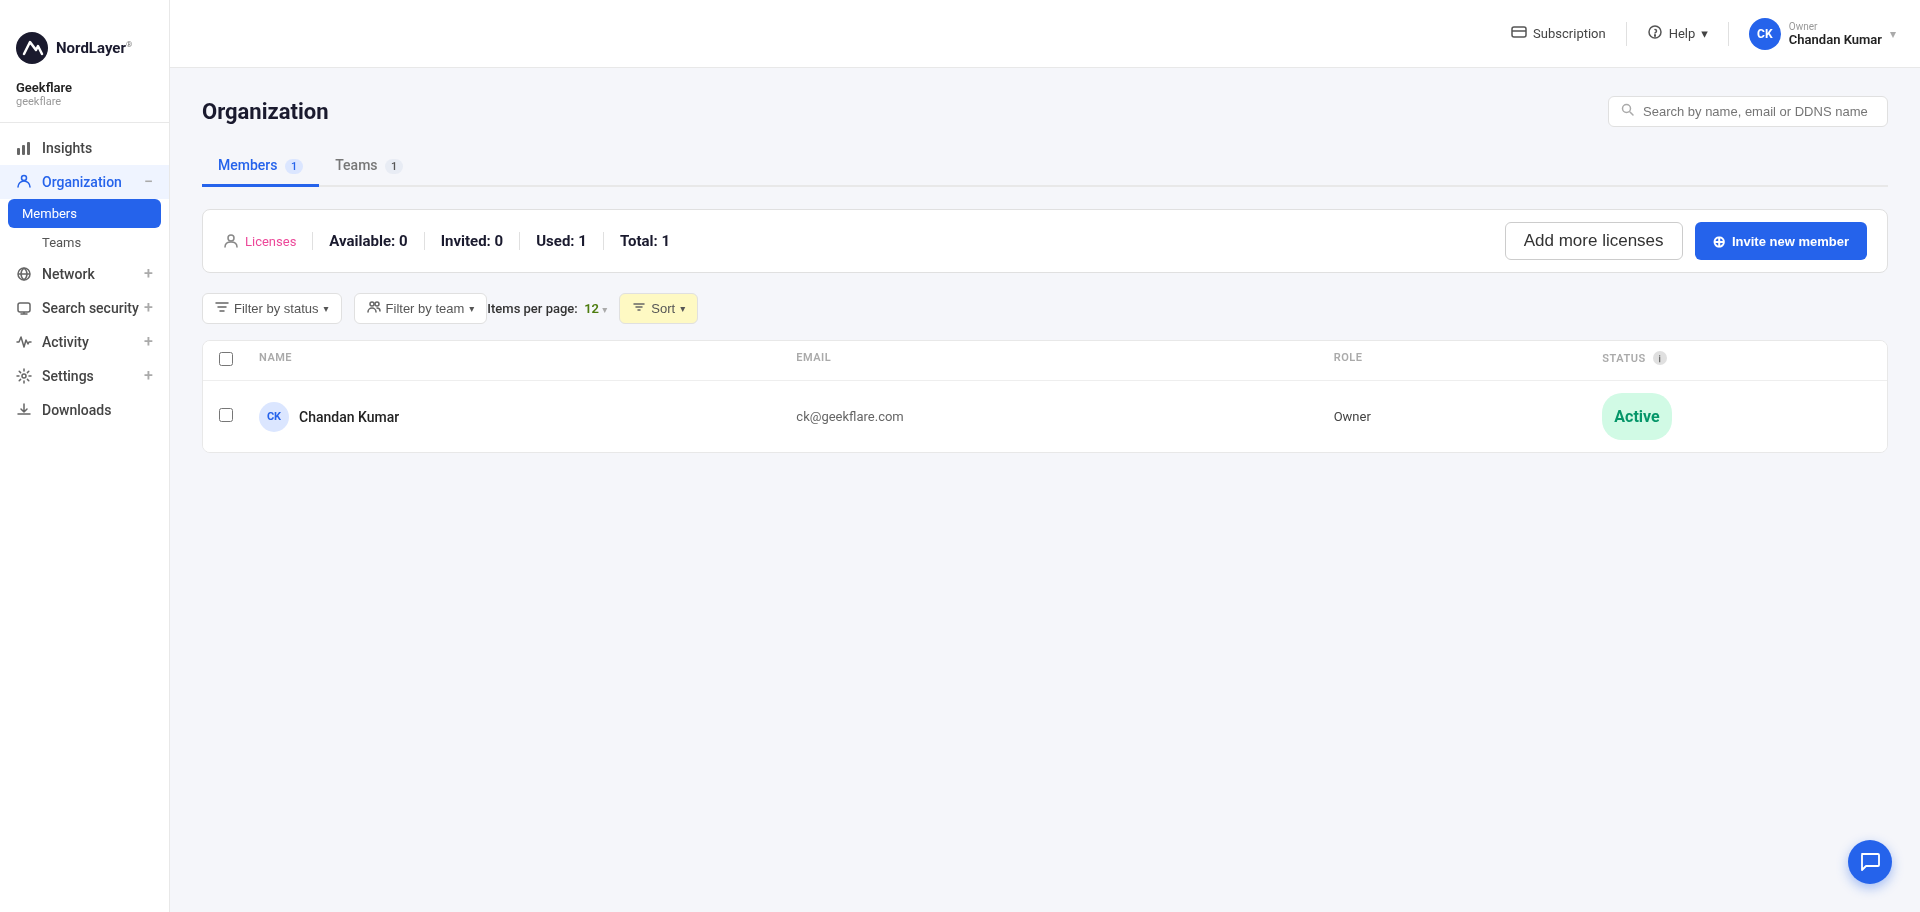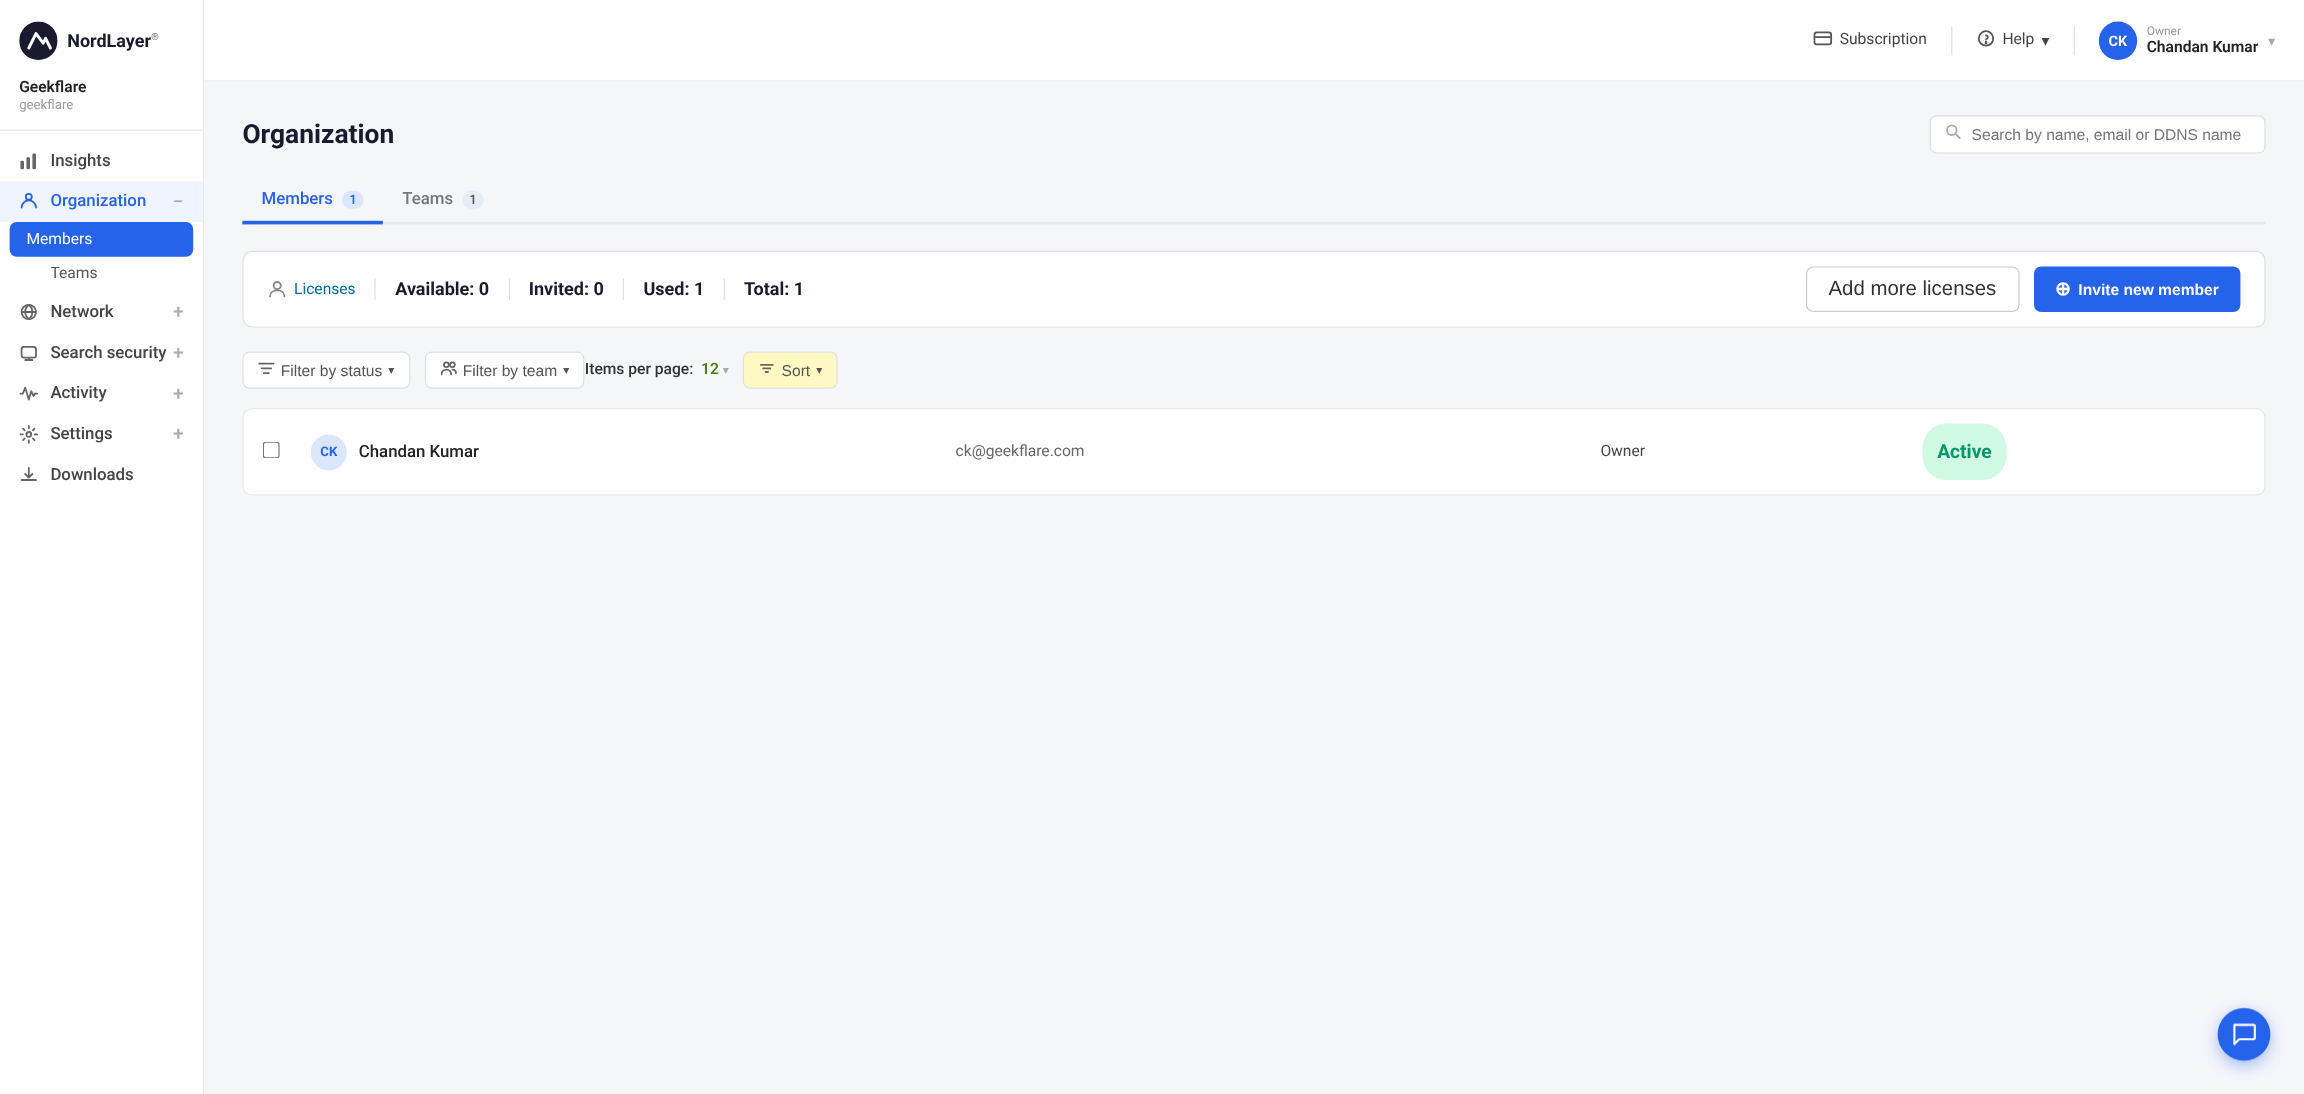--- a/index.html
+++ b/index.html
@@ -9,21 +9,21 @@
     #sidebar {
       width: 170px;
       min-width: 170px;
       background: #fff;
       border-right: 1px solid #e8e8e8;
       display: flex;
       flex-direction: column;
       height: 100vh;
     }
     #sidebar-logo {
-      padding: 18px 16px 10px;
+      padding: 32px 16px 10px;
       display: flex;
       align-items: center;
       gap: 8px;
     }
     #sidebar-org-info {
       padding: 6px 16px 14px;
       border-bottom: 1px solid #e8e8e8;
     }
     #sidebar-org-name { font-size: 13px; font-weight: 600; color: #222; }
     #sidebar-org-sub { font-size: 11px; color: #999; }
@@ -148,21 +148,21 @@
     }
     .tab.active .tab-count { background: #dbe6ff; color: #2563eb; }
 
     
     #license-bar {
       display: flex; align-items: center; justify-content: space-between;
       background: #fff; border: 1px solid #e0e0e0; border-radius: 8px;
       padding: 12px 20px; margin-bottom: 20px;
     }
     #license-info { display: flex; align-items: center; gap: 16px; }
-    #license-icon-wrap { display: flex; align-items: center; gap: 6px; color: #0369a1; font-size: 13px; }
+    #license-icon-wrap { display: flex; align-items: center; gap: 6px; color: #ec4899; font-size: 13px; }
     .license-divider { width: 1px; height: 18px; background: #e0e0e0; }
     .license-stat { font-size: 15px; color: #666; }
     .license-stat span { font-weight: 700; color: #1a1a2e; }
     #license-actions { display: flex; gap: 12px; }
     #add-licenses-btn {
       padding: 8px 18px; background: #fff; border: 1px solid #ccc;
       border-radius: 6px; font-size: 17px; font-weight: 500; color: #333; cursor: pointer;
     }
     #invite-btn {
       padding: 8px 18px; background: #2563eb; border: none;
@@ -501,20 +501,32 @@
               </svg>
           </span>
           <span>Sort</span>
           <span style="font-size:10px;">▾</span>
         </button>
       </div>
     </div>
 
     <div id="members-table">
 
+      <div class="table-header-row">
+        <div>
+          <input type="checkbox" style="">
+        </div>
+        <div class="table-col-header">NAME</div>
+        <div class="table-col-header">EMAIL</div>
+        <div class="table-col-header">ROLE</div>
+        <div class="table-col-header">
+          <span>STATUS</span>
+          <span style="display:inline-flex;align-items:center;justify-content:center;width:14px;height:14px;border-radius:50%;background:#e0e0e0;font-size:9px;margin-left:4px;color:#666;">ℹ</span>
+        </div>
+      </div>
 
       <div class="table-row">
         <div>
           <input type="checkbox" style="">
         </div>
         <div class="member-name-cell">
           <div class="member-avatar">CK</div>
           <span>Chandan Kumar</span>
         </div>
         <div class="member-email">ck@geekflare.com</div>

